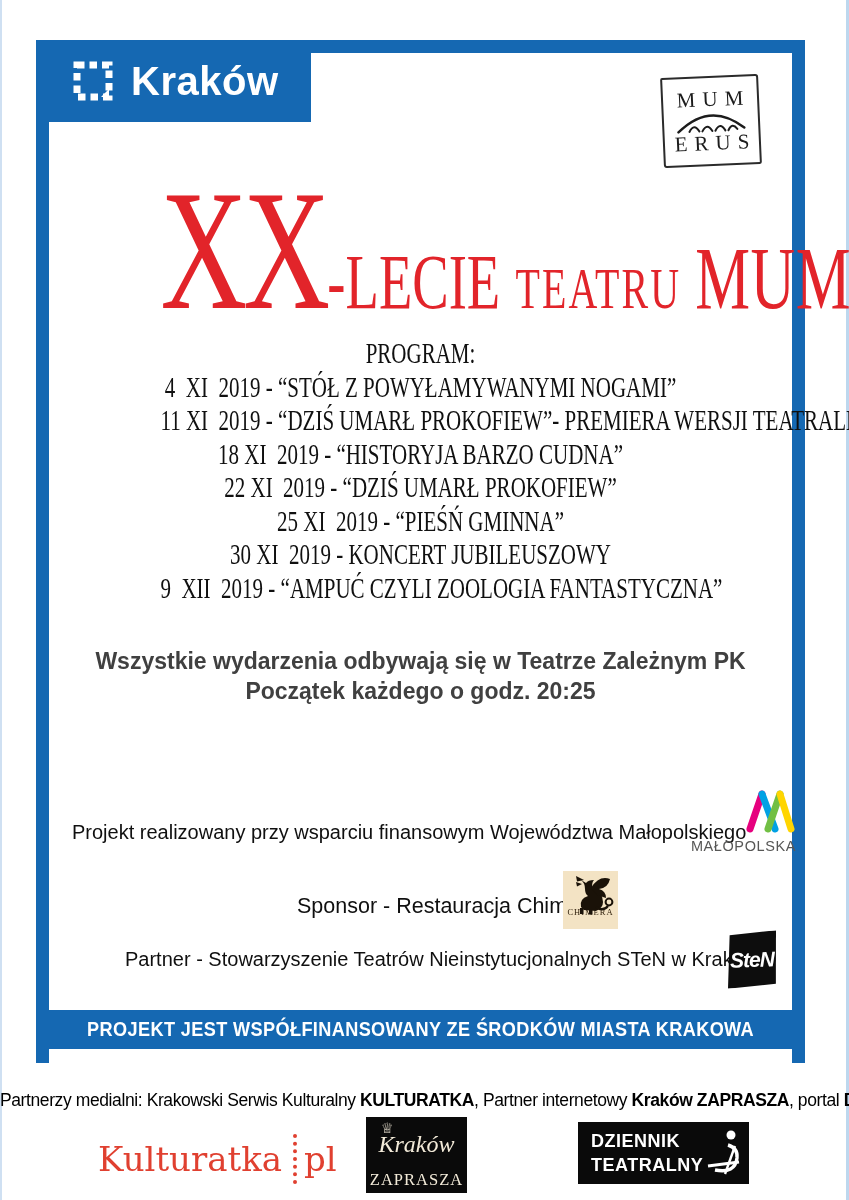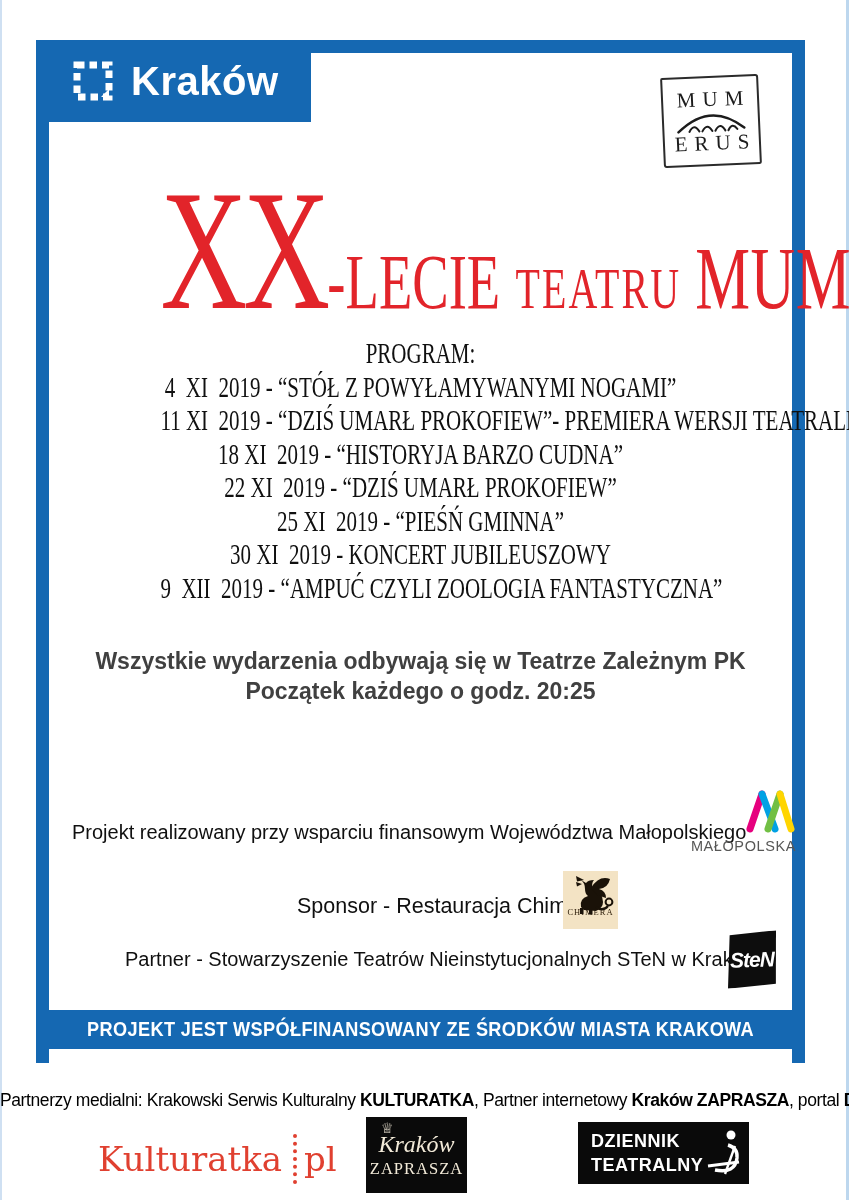--- a/index.html
+++ b/index.html
@@ -109,21 +109,21 @@
   .k-name, .k-pl { font-size:34px; }
   .k-divider { width:0; height:50px; border-left:4px dotted #e04030; margin:0 7px 0 11px; }
 
   
   .zaprasza {
     left:366px; top:1117px; width:101px; height:76px; background:#0a0a0a;
     color:#f2ead8; text-align:center; font-family:"Liberation Serif", serif;
   }
   .z-crown { position:absolute; left:15px; top:3px; font-size:14px; color:#f2ead8; }
   .z-krakow { font-style:italic; font-size:24px; margin-top:15px; line-height:24px; }
-  .z-zaprasza { font-size:16.5px; letter-spacing:1px; margin-top:3px; }
+  .z-zaprasza { font-size:16.5px; letter-spacing:1px; margin-top:14px; }
 
   
   .dziennik {
     left:578px; top:1122px; width:171px; height:62px; background:#0a0a0a;
     color:#fff; display:flex; flex-direction:column; justify-content:center; padding-left:13px;
   }
   .d-line { font-weight:bold; font-size:18px; line-height:24px; letter-spacing:0.5px; }
   .d-figure { position:absolute; right:4px; top:6px; }
 </style>
 </head>

